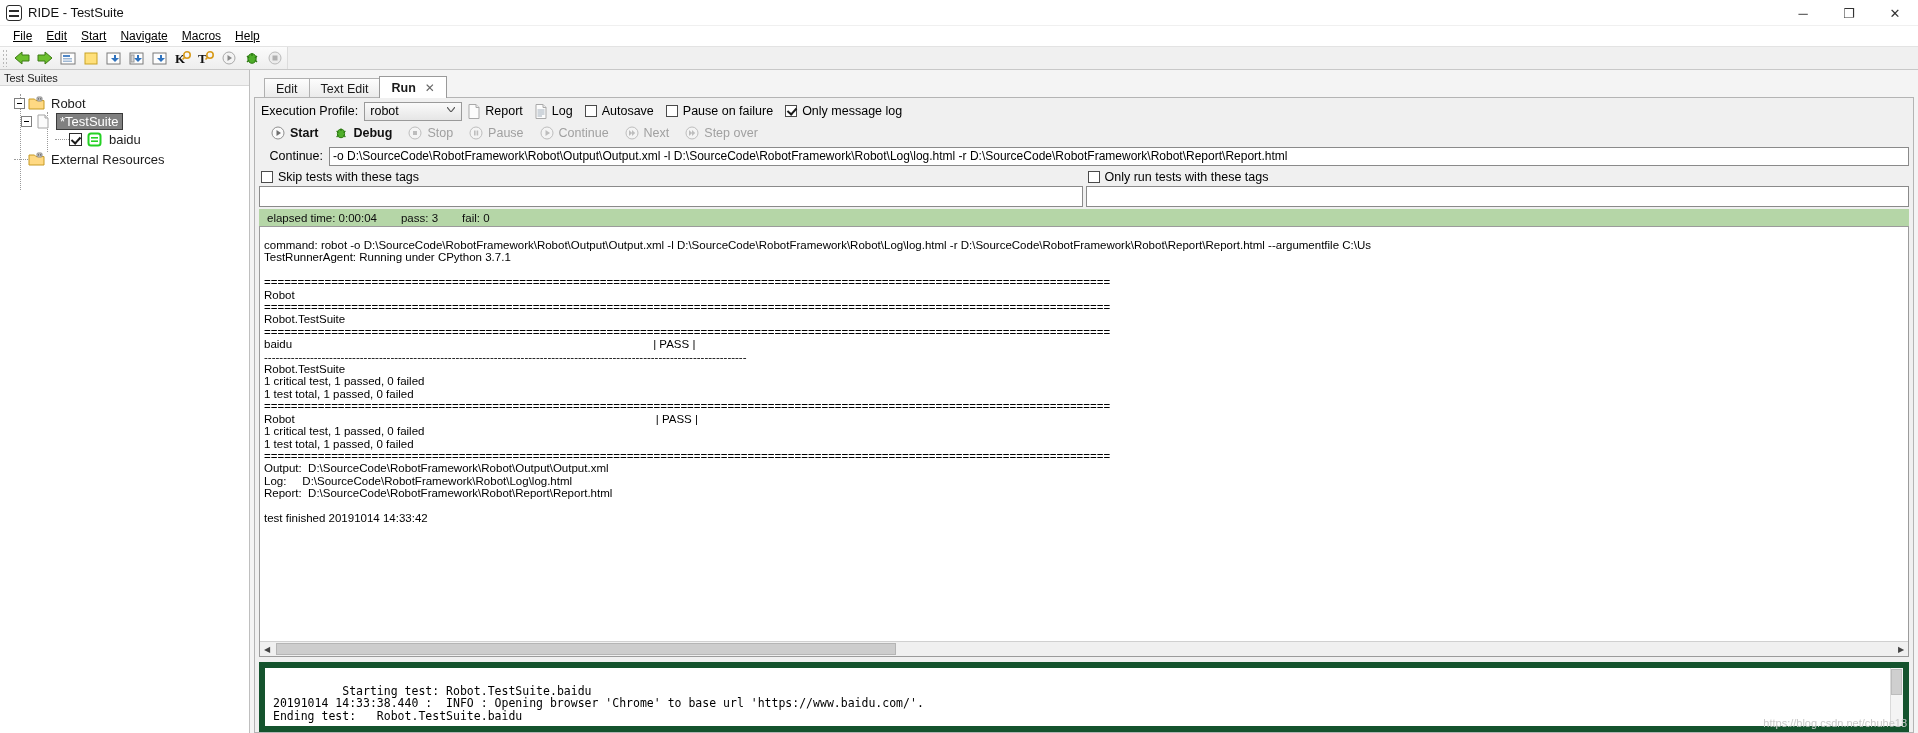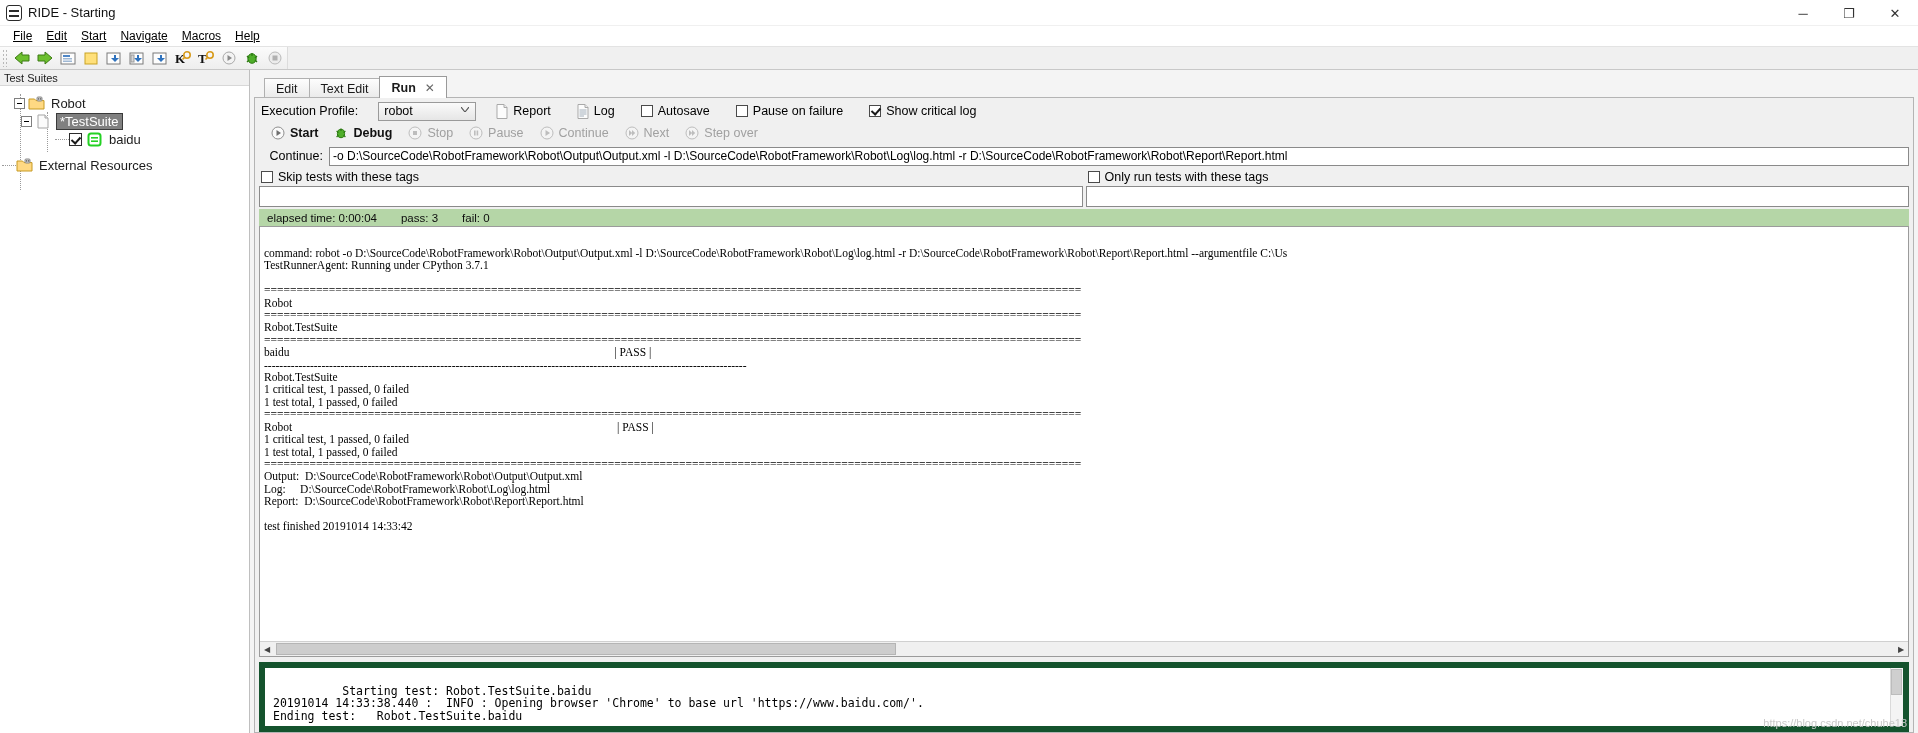--- a/index.html
+++ b/index.html
@@ -169,21 +169,21 @@
     flex: 1; min-height: 0;
     background: #f0f0f0;
     border: 1px solid #b4b4b4;
     display: flex; flex-direction: column;
     position: relative; z-index: 1; margin-top: -1px;
   }
 
   
   .exec-row {
     display: flex; align-items: center; height: 24px;
-    padding: 2px 4px 0 4px; gap: 14px; text-align: right;
+    padding: 2px 4px 0 4px; gap: 0px; text-align: right;
   }
   .exec-label { font-size: 12.5px; margin-right: 6px; margin-left: 2px;}
   .combo {
     width: 98px; height: 19px;
     background: linear-gradient(to bottom,#fafafa,#e6e6e6);
     border: 1px solid #9a9a9a;
     display: flex; align-items: center;
     font-size: 12.5px; padding-left: 5px;
     position: relative;
   }
@@ -260,24 +260,24 @@
 
   
   .console {
     flex: 1; min-height: 0;
     margin: 0 4px; background: #fff;
     border: 1px solid #9b9b9b;
     display: flex; flex-direction: column;
   }
   .console-text {
     flex: 1; min-height: 0; overflow: hidden;
-    font-family: Liberation Serif, serif;
+    font-family: Liberation Sans, sans-serif;
     font-size: 11.5px; line-height: 12.4px;
     color: #000; white-space: pre;
-    padding: 20px 0 0 4px;
+    padding: 12px 0 0 4px;
   }
   .hscroll {
     height: 15px; background: #f0f0f0;
     border-top: 1px solid #d0d0d0;
     display: flex; align-items: center;
     position: relative;
   }
   .hscroll .arr {
     width: 14px; height: 14px; flex: none;
     display: flex; align-items: center; justify-content: center;
@@ -314,21 +314,21 @@
     position: absolute; right: 6px; bottom: 3px;
     font-size: 11px; color: #c9c9c9;
   }
   .rp-wrap { position: relative; flex: 1; min-height: 0; display: flex; flex-direction: column;}
 </style>
 </head>
 <body>
 
 <div class="titlebar">
   <div class="title-icon"></div>
-  <div class="title-text">RIDE - Starting</div>
+  <div class="title-text">RIDE - TestSuite</div>
   <div class="winbtns">
     <div class="winbtn">─</div>
     <div class="winbtn">❐</div>
     <div class="winbtn close">✕</div>
   </div>
 </div>
 
 <div class="menubar">
   <div class="menu-item"><u>File</u></div>
   <div class="menu-item"><u>Edit</u></div>
@@ -457,21 +457,21 @@
         <div class="ico">
           <svg width="17" height="15" viewBox="0 0 17 15">
               <rect x="2.5" y="1.5" width="12" height="12" rx="2.5" fill="#ffffff" stroke="#24d124" stroke-width="2"></rect>
               <rect x="5" y="5" width="7" height="1.6" fill="#24d124"></rect>
               <rect x="5" y="8.4" width="7" height="1.6" fill="#24d124"></rect>
             </svg>
         </div>
         <div class="lbl">baidu</div>
       </div>
 
-      <div class="tree-row" style="padding-left:2px; margin-top:8px;">
+      <div class="tree-row" style="padding-left:14px; margin-top:2px;">
         <div class="dotline-h"></div>
         <div class="ico">
           <svg width="17" height="15" viewBox="0 0 17 15">
               <path d="M1 3 L6.5 3 L8 4.6 L16 4.6 L16 13 L1 13 Z" fill="#ffd983" stroke="#c79a22"></path>
               <rect x="9" y="1" width="5" height="4" rx="1" fill="#cfcfcf" stroke="#8d8d8d"></rect>
               <circle cx="10.6" cy="2.9" r="0.7" fill="#444"></circle>
               <circle cx="12.6" cy="2.9" r="0.7" fill="#444"></circle>
             </svg>
         </div>
         <div class="lbl">External Resources</div>
@@ -533,21 +533,21 @@
           <span>Autosave</span>
         </div>
 
         <div class="tbbtn">
           <span class="chk"></span>
           <span>Pause on failure</span>
         </div>
 
         <div class="tbbtn">
           <span class="chk checked"></span>
-          <span>Show critical log</span>
+          <span>Only message log</span>
         </div>
       </div>
 
       <div class="run-row">
         <div class="runbtn">
           <svg class="circ-ico" viewBox="0 0 14 14">
               <circle cx="7" cy="7" r="6" fill="#fafafa" stroke="#8f8f8f"></circle>
               <path d="M5.5 4 L10 7 L5.5 10 Z" fill="#6f6f6f"></path>
             </svg>
           <span>Start</span>

